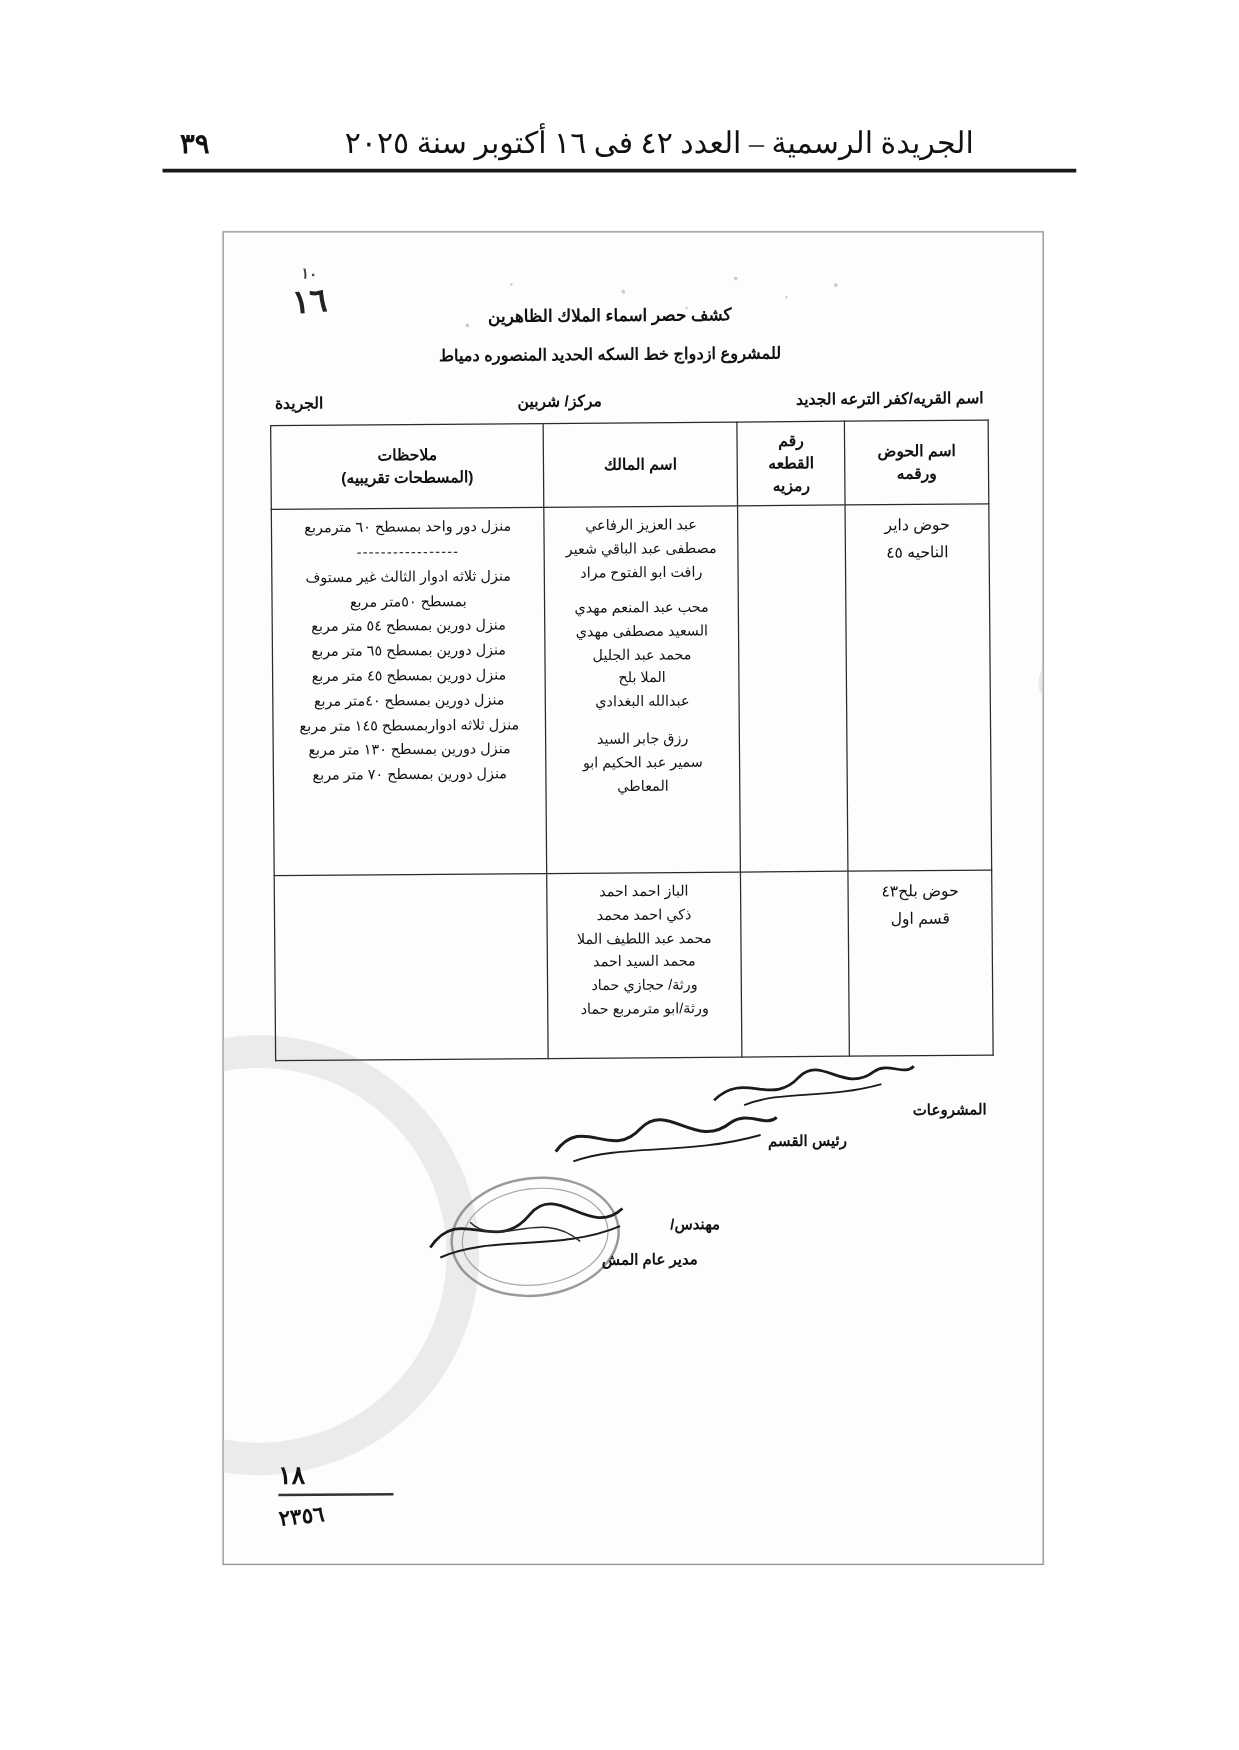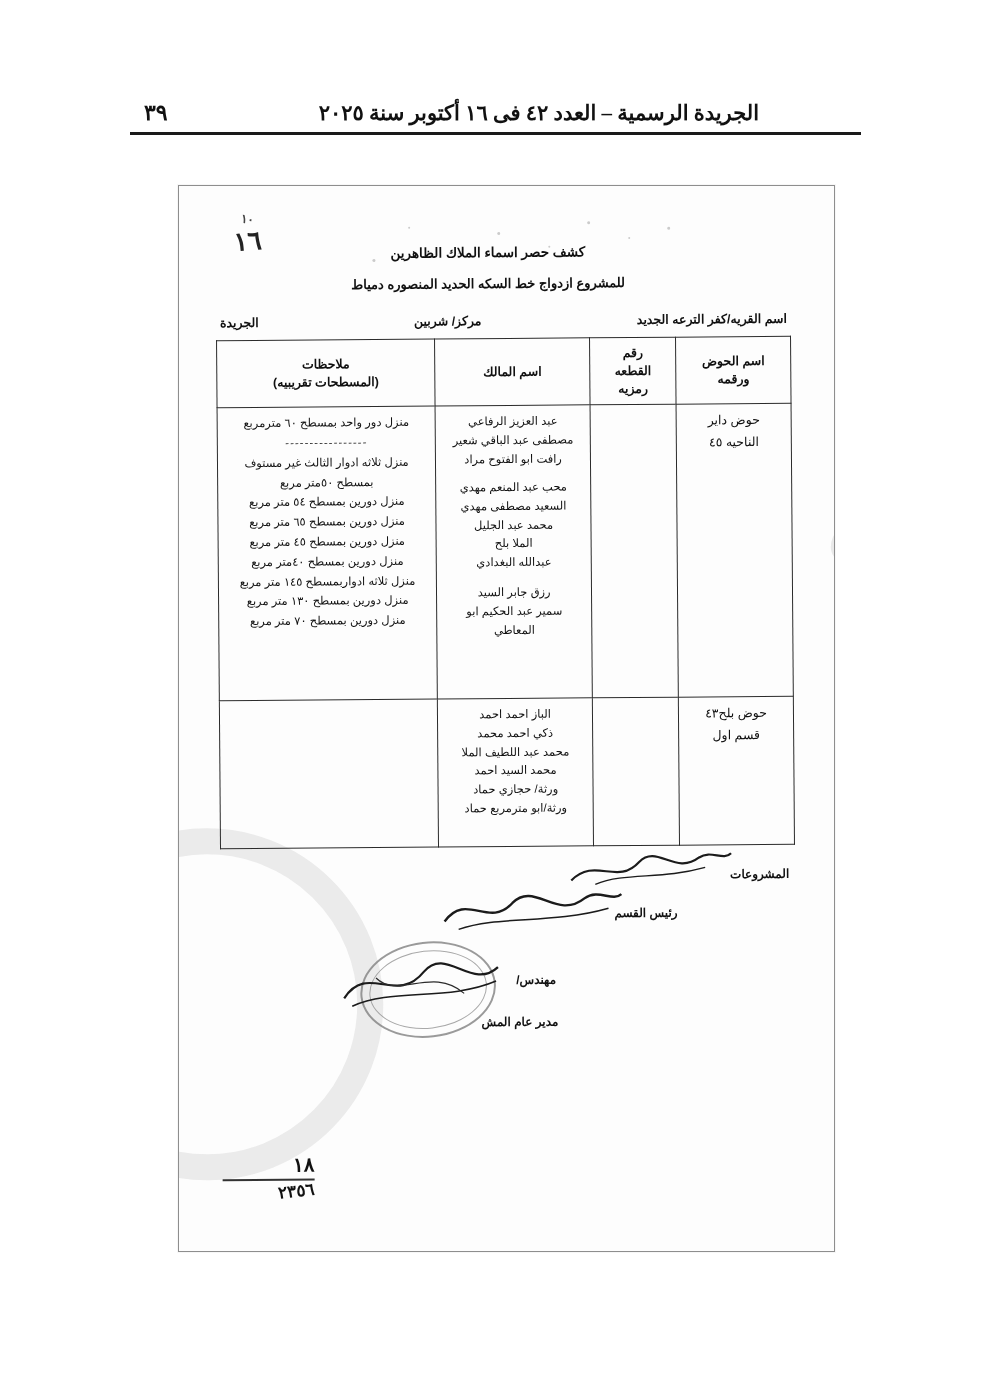--- a/index.html
+++ b/index.html
@@ -25,25 +25,25 @@
     height: 52px;
   }
   .header-row {
     display: flex;
     align-items: baseline;
     justify-content: space-between;
     direction: rtl;
     padding: 0 14px 6px 14px;
   }
   .header-title {
-    font-size: 21px;
-    font-weight: bold;
+    font-size: 24px;
+    font-weight: normal;
     letter-spacing: 0.5px;
     white-space: nowrap;
-    margin-right: 88px;
+    margin-right: 68px;
   }
   .header-pagenum {
     font-size: 22px;
     font-weight: bold;
   }
   .header-rule {
     border-bottom: 3px solid #1a1a1a;
     width: 100%;
   }
 
@@ -180,24 +180,24 @@
     height: 200px;
     margin-top: 4px;
     direction: rtl;
   }
   .sig-label {
     position: absolute;
     font-size: 12px;
     font-weight: bold;
     white-space: nowrap;
   }
-  .sig-projects { right: 6px; top: 18px; margin-left: 28px; }
+  .sig-projects { right: 6px; top: 32px; margin-left: 28px; }
   .sig-head     { right: 118px; top: 56px; }
-  .sig-eng      { right: 240px; top: 122px; }
-  .sig-dir      { right: 238px; top: 164px; }
+  .sig-eng      { right: 220px; top: 122px; }
+  .sig-dir      { right: 238px; top: 150px; }
 
   .scribble {
     position: absolute;
     pointer-events: none;
   }
   .stamp {
     position: absolute;
     right: 300px;
     top: 90px;
     width: 132px;
@@ -211,23 +211,23 @@
     content: "";
     position: absolute;
     inset: 7px;
     border: 1px solid #8d8d8d;
     border-radius: 50%;
   }
 
   
   .bottom-mark {
     position: absolute;
-    bottom: 48px;
+    bottom: 32px;
     left: 40px;
-    text-align: right;
+    text-align: left;
     direction: rtl;
   }
   .bottom-mark .bm1 { font-size: 20px; font-weight: bold; }
   .bottom-mark .bm-line { border-top: 2px solid #333; width: 92px; margin: 2px 0 3px auto; }
   .bottom-mark .bm2 { font-size: 17px; font-weight: bold; transform: rotate(-6deg); }
 
   .speck {
     position: absolute;
     background: #9a9a9a;
     border-radius: 50%;

